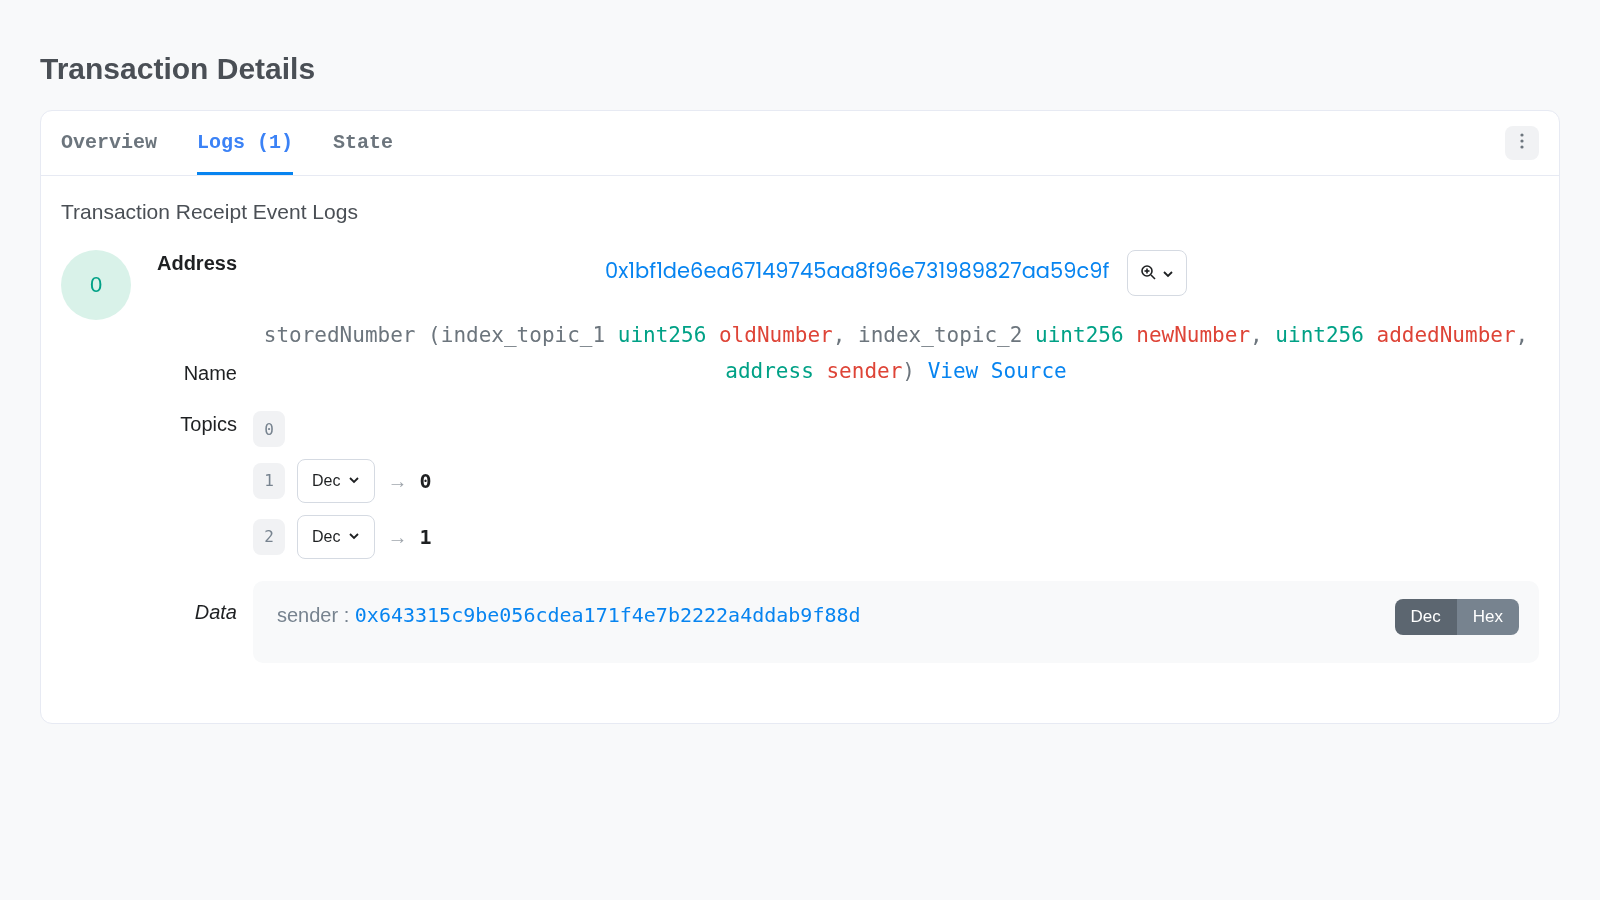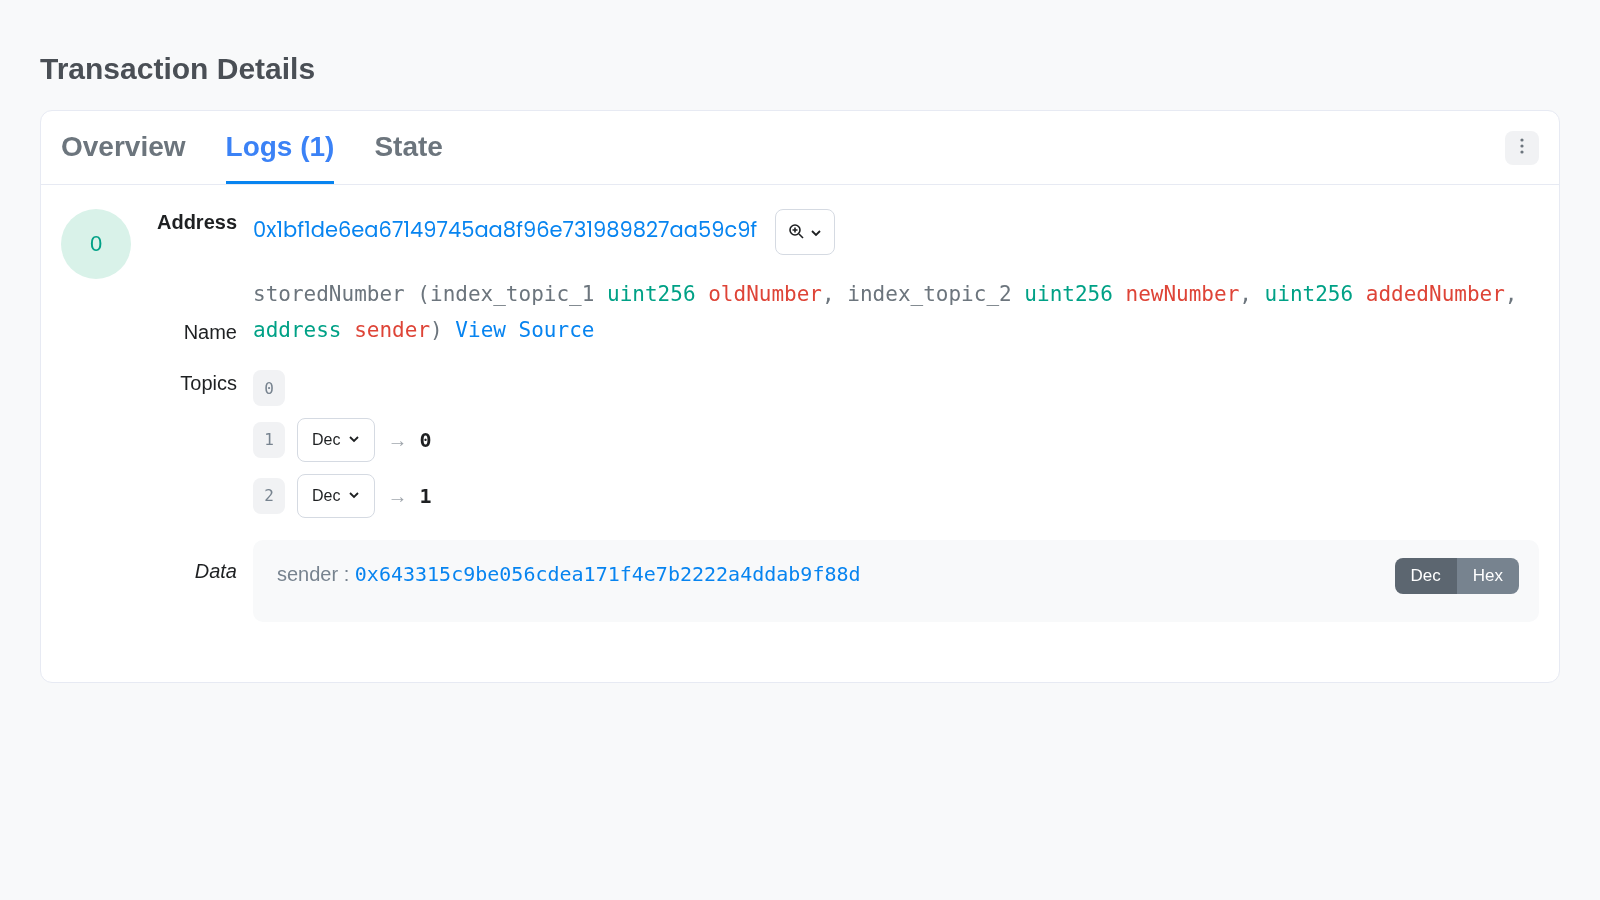--- a/index.html
+++ b/index.html
@@ -35,25 +35,26 @@
     border-bottom: 1px solid #e7eaf3;
     padding: 0 20px;
     position: relative;
   }
   .tabs {
     display: flex;
     gap: 40px;
   }
   .tab {
     padding: 20px 0 18px;
-    font-size: 28px;
+    font-size: 20px;
     font-weight: 600;
     color: #6c757d;
     cursor: pointer;
     border-bottom: 3px solid transparent;
+    font-family: Liberation Mono, monospace;
   }
   .tab.active {
     color: #3b82f6;
     border-bottom-color: #0784f0;
   }
   .tab-actions {
     margin-left: auto;
   }
   .icon-btn {
     width: 34px;
@@ -110,20 +111,21 @@
   .kv-label.bold {
     font-weight: 700;
   }
   .kv-label.italic {
     font-style: italic;
   }
   .kv-value {
     flex: 1;
     font-size: 20px;
     line-height: 1.6;
+    text-align: center;
   }
   .addr-link {
     color: #0784f0;
     font-family: poppins, -apple-system, sans-serif;
     font-size: 21px;
     text-decoration: none;
   }
   .inline-btn {
     display: inline-flex;
     align-items: center;
@@ -253,20 +255,21 @@
                 <circle cx="2" cy="2" r="1.6" fill="currentColor"></circle>
                 <circle cx="2" cy="8" r="1.6" fill="currentColor"></circle>
                 <circle cx="2" cy="14" r="1.6" fill="currentColor"></circle>
               </svg>
           </span>
         </div>
       </div>
     </div>
 
     <div class="card-body">
+      <div class="section-title">Transaction Receipt Event Logs</div>
 
       <div class="log-row">
         <div class="badge-circle">0</div>
 
         <div class="log-content">
 
           <div class="kv-row">
             <div class="kv-label bold">Address</div>
             <div class="kv-value">
               <a class="addr-link">0x1bf1de6ea67149745aa8f96e731989827aa59c9f</a>

